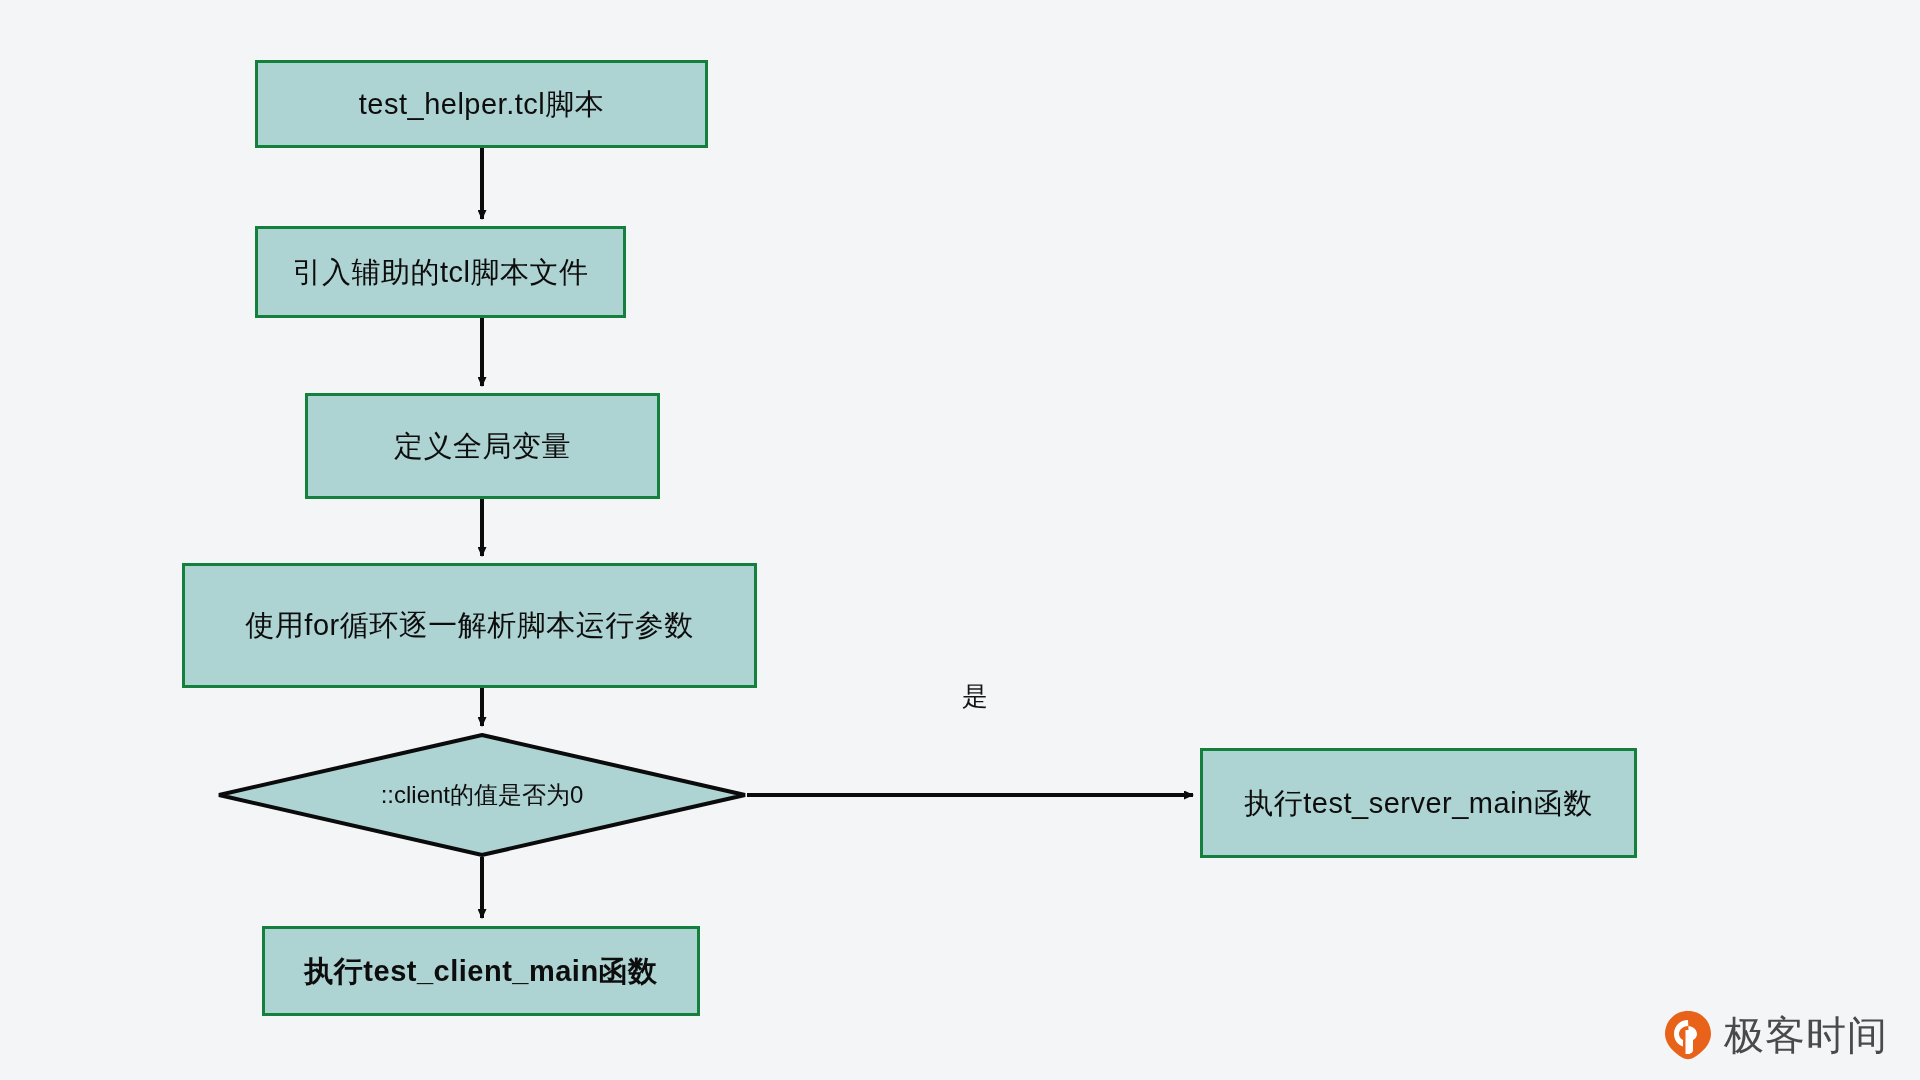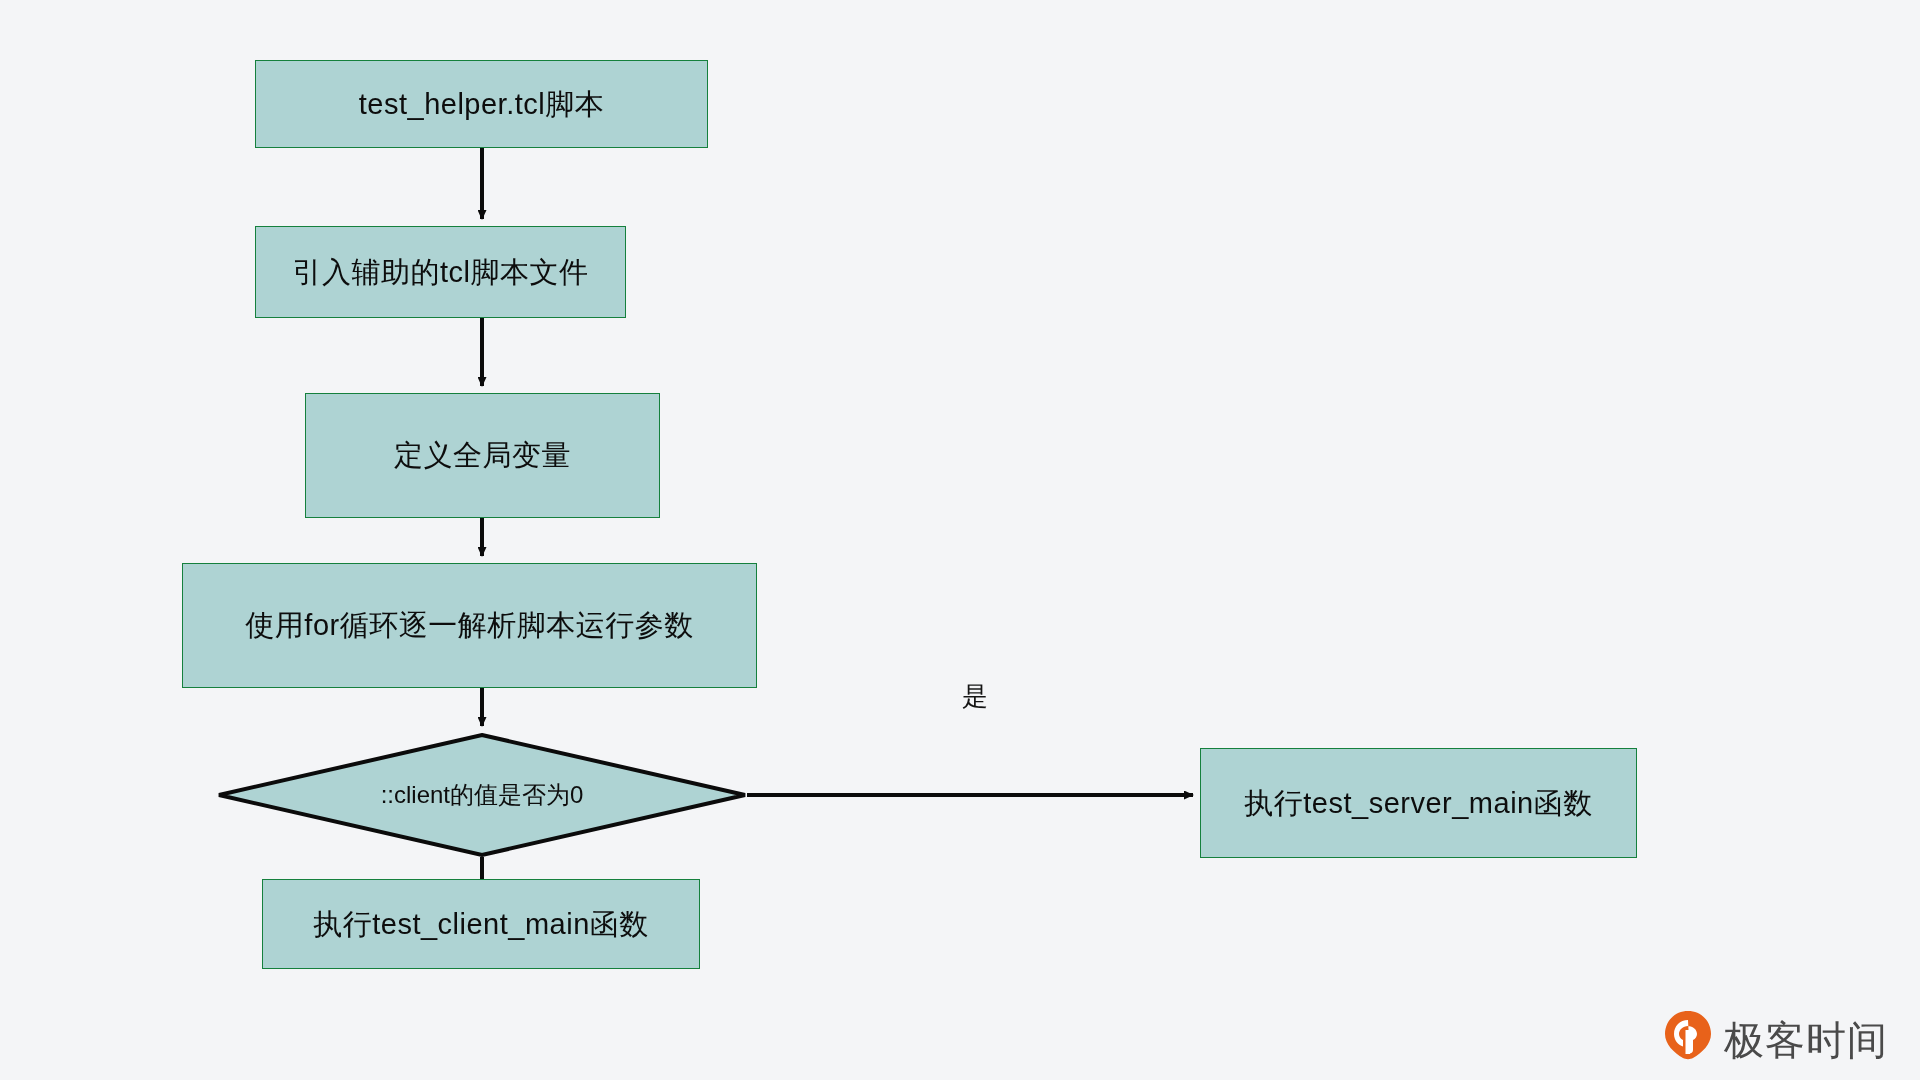--- a/index.html
+++ b/index.html
@@ -29,37 +29,37 @@
     width: 1920px;
     height: 1080px;
   }
   .node {
     position: absolute;
     box-sizing: border-box;
     display: flex;
     align-items: center;
     justify-content: center;
     background: #aed3d3;
-    border: 1px solid #15803d;
+    border: 3px solid #15803d;
     color: #0d0d0d;
     font-size: 29px;
     letter-spacing: 0.5px;
     white-space: nowrap;
   }
   .node-label {
     display: block;
     line-height: 1;
   }
   
   #node-helper      { left: 255px; top: 60px;  width: 453px; height: 88px; }
   #node-include     { left: 255px; top: 226px; width: 371px; height: 92px; }
-  #node-globals     { left: 305px; top: 393px; width: 355px; height: 125px; }
+  #node-globals     { left: 305px; top: 393px; width: 355px; height: 106px; }
   #node-parseargs   { left: 182px; top: 563px; width: 575px; height: 125px; }
   #node-servermain  { left: 1200px; top: 748px; width: 437px; height: 110px; }
-  #node-clientmain  { left: 262px; top: 879px; width: 438px; height: 90px; }
+  #node-clientmain  { left: 262px; top: 926px; width: 438px; height: 90px; font-weight: bold; }
 
   
   #node-decision {
     position: absolute;
     left: 217px;
     top: 733px;
     width: 530px;
     height: 124px;
     display: flex;
     align-items: center;
@@ -91,21 +91,21 @@
     white-space: nowrap;
   }
   #edge-label-yes { left: 962px; top: 683px; }
 
   
   #watermark {
     position: absolute;
     left: 1663px;
     top: 1010px;
     display: flex;
-    align-items: flex-end;
+    align-items: center;
     gap: 11px;
   }
   #watermark .wm-mark {
     width: 50px;
     height: 50px;
     position: relative;
   }
   #watermark .wm-text {
     font-size: 40px;
     color: #4a4a4a;

